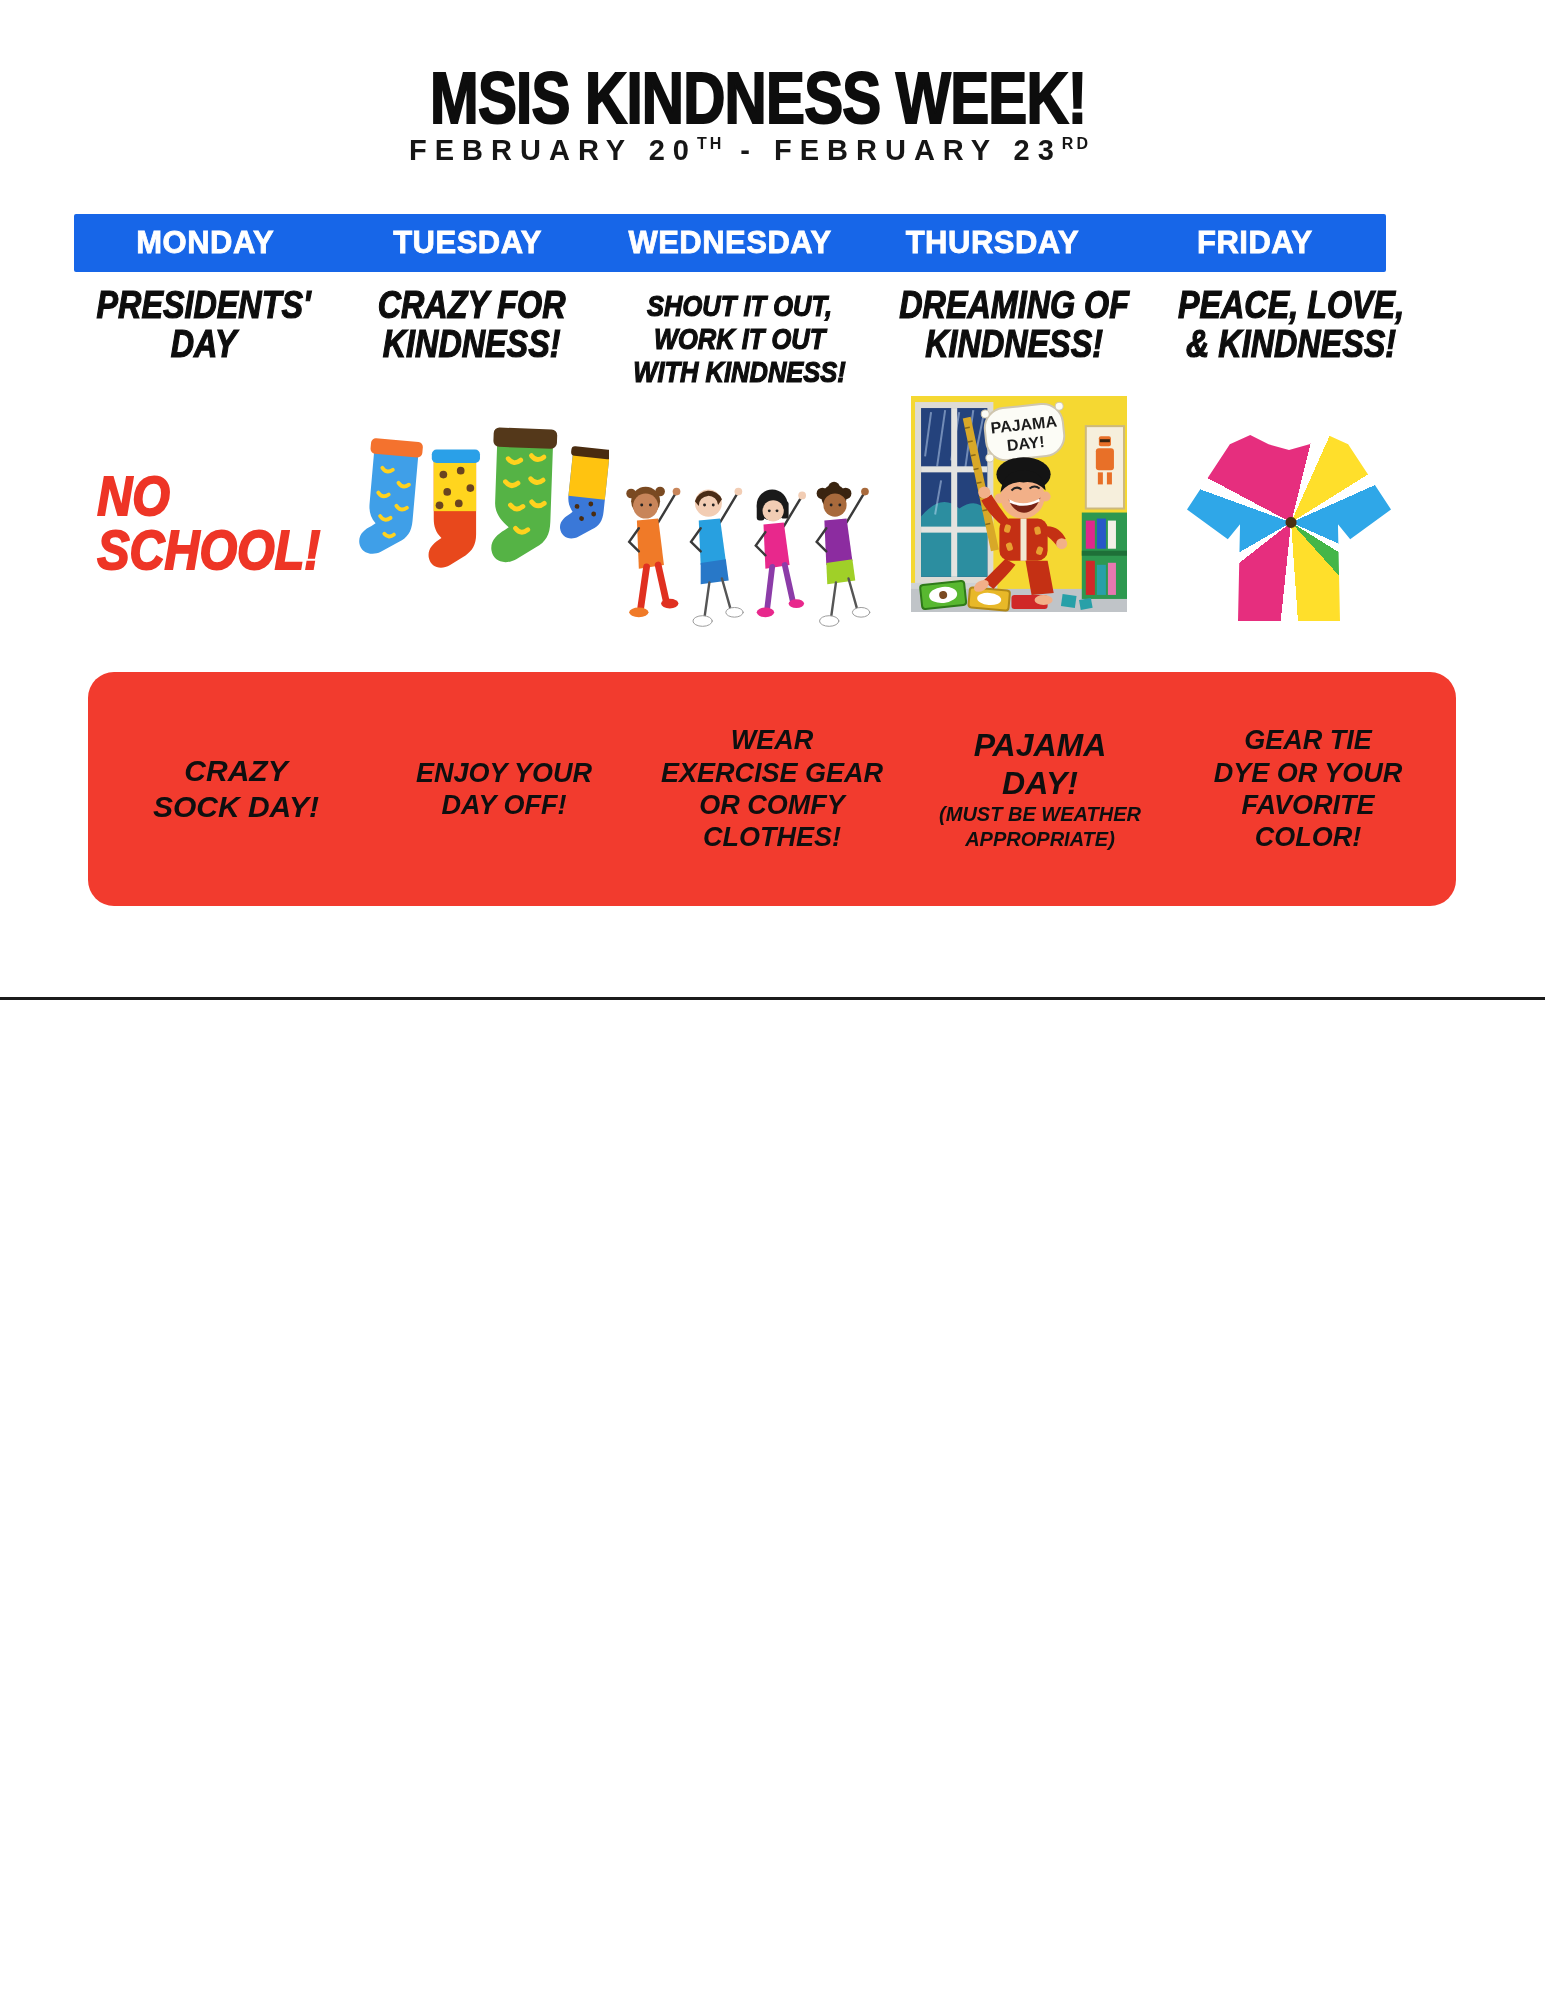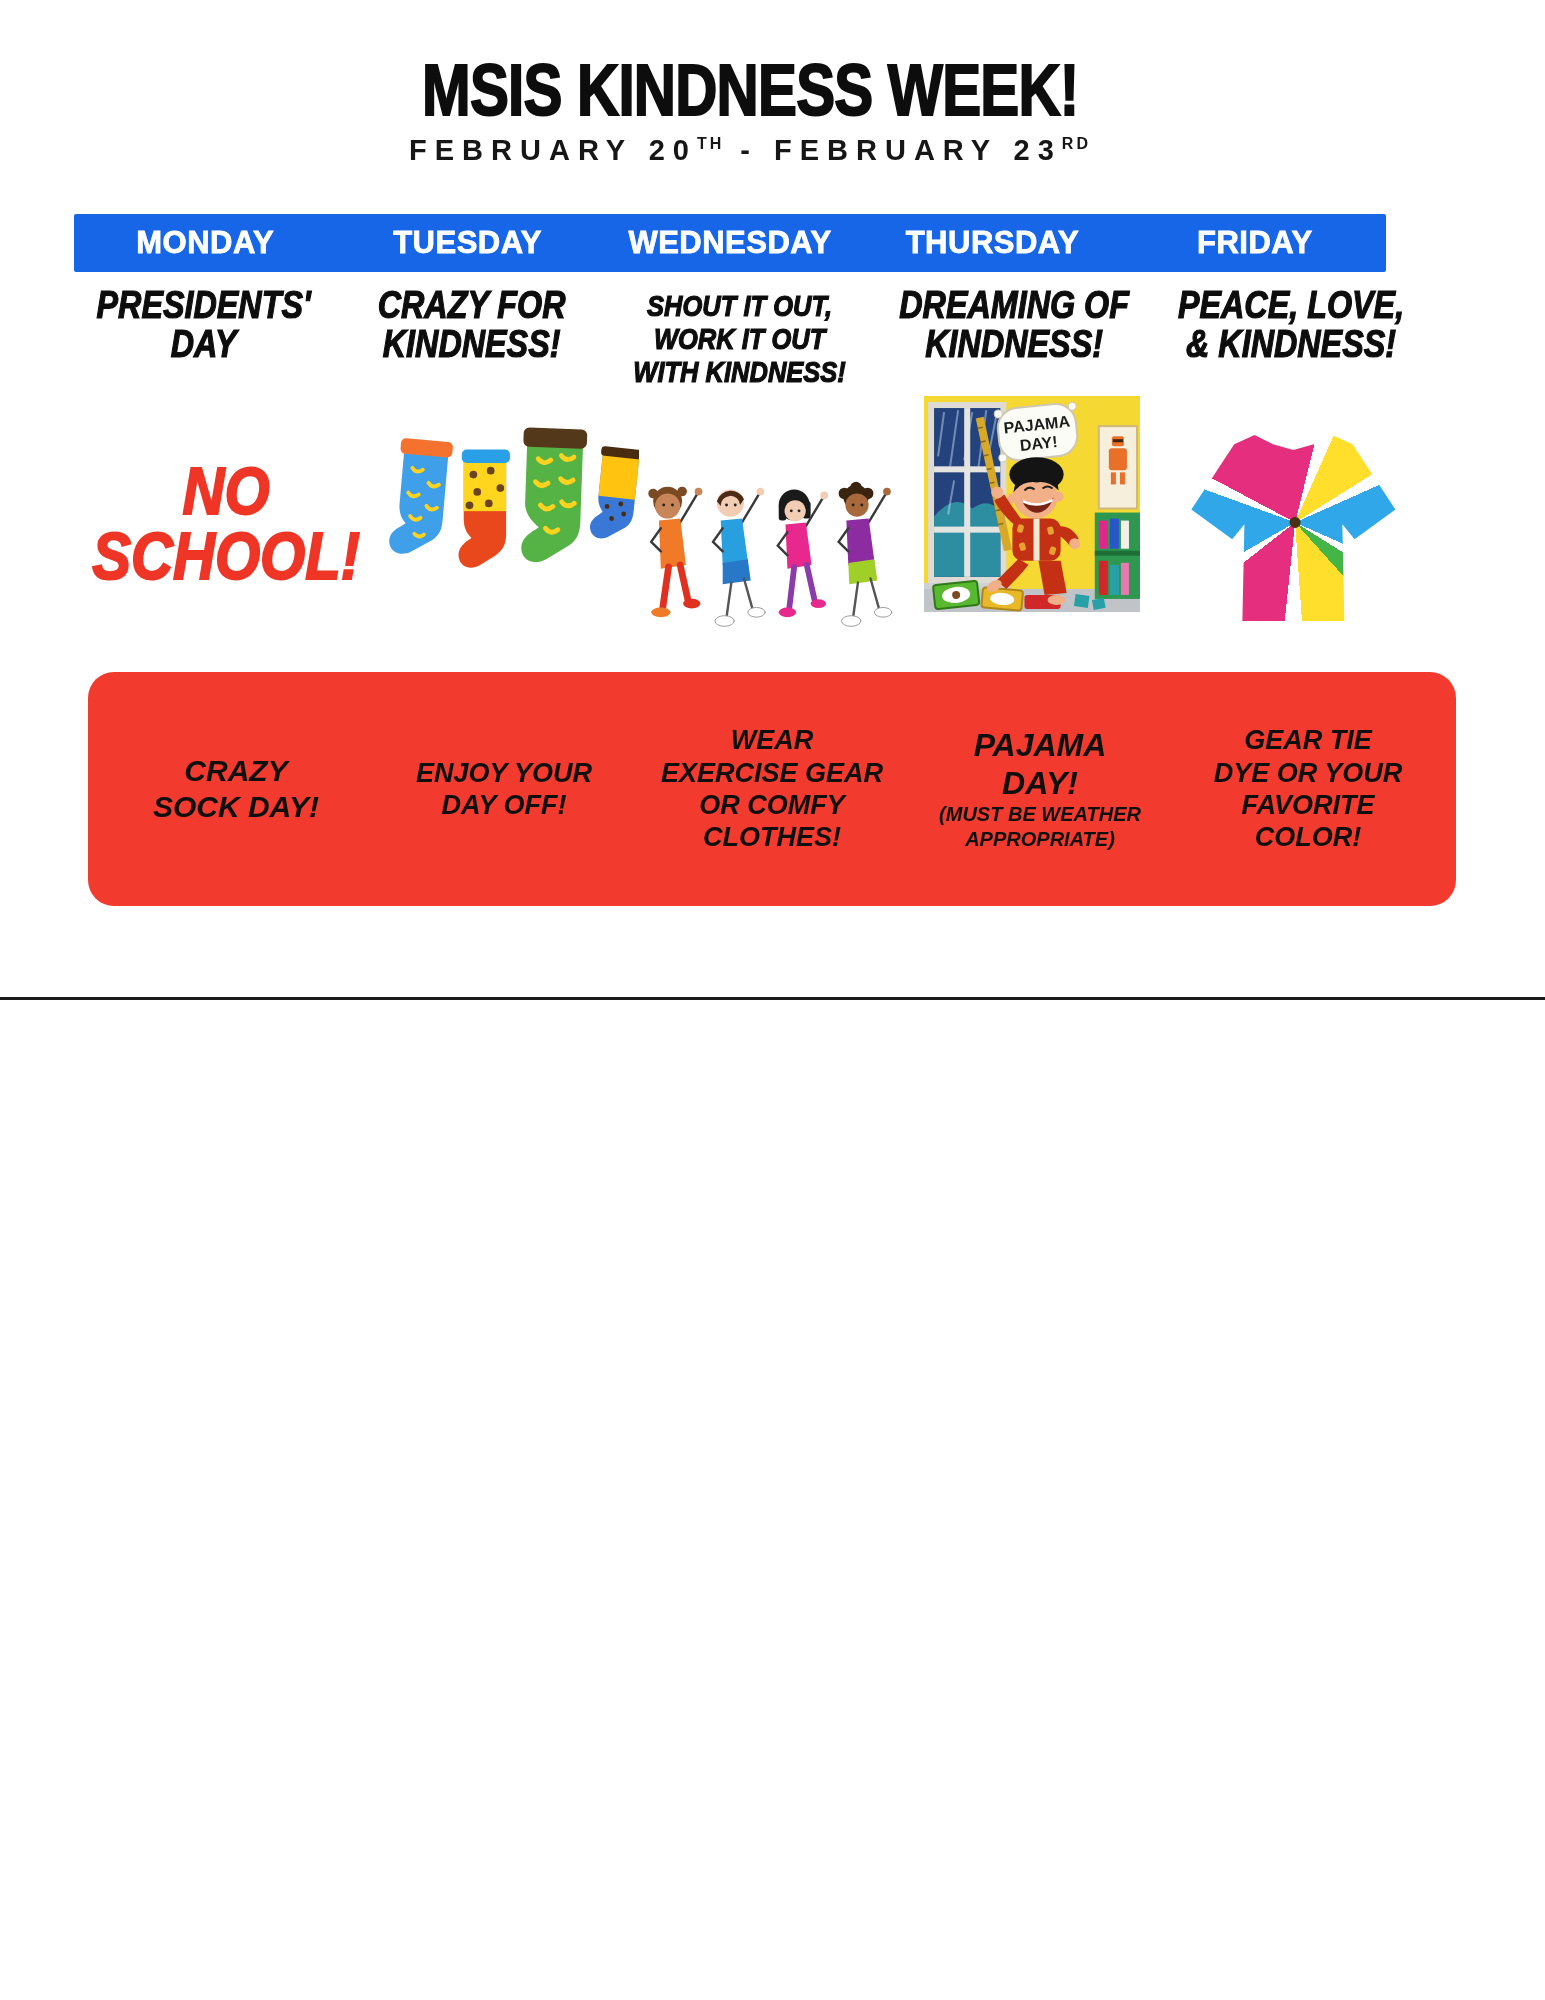--- a/index.html
+++ b/index.html
@@ -2,21 +2,21 @@
 <html style="--banner_blue: #1766e8; --banner_red: #f23b2e; --no_school_red: #ee3526; --text_black: #101010;"><head>
 <meta charset="utf-8">
 <style>
   html,body{margin:0;padding:0;background:#ffffff;}
   .page{
     position:relative;width:1545px;height:2000px;background:#fff;overflow:hidden;
     font-family:"Liberation Sans",sans-serif;color:var(--text_black,#101010);
   }
   
   .title{
-    position:absolute;top:48px;left:0;width:1500px;text-align:center;margin:0;
+    position:absolute;top:48px;left:0;width:1500px;text-align:center;margin:8px;
     font-size:73px;font-weight:800;letter-spacing:-1px;color:#0d0d0d;
   }
   .title .squeeze{display:inline-block;transform:scaleX(.8);white-space:nowrap;-webkit-text-stroke:2px #0d0d0d;}
   .subtitle{
     position:absolute;top:134px;left:0;width:1500px;text-align:center;
     font-size:29px;font-weight:700;letter-spacing:8px;color:#161616;white-space:nowrap;
   }
   .subtitle sup{font-size:16px;letter-spacing:3px;}
   
   .week-banner{
@@ -32,21 +32,21 @@
   }
   .theme{text-align:center;font-style:italic;font-weight:800;font-size:38px;line-height:1.03;color:#0d0d0d;}
   .theme .line{display:block;transform:scaleX(.85);-webkit-text-stroke:1.2px #0d0d0d;white-space:nowrap;}
   .theme.sm{font-size:30px;line-height:1.1;padding-top:3px;}
   
   .media-row{
     position:absolute;left:74px;top:392px;width:1350px;height:272px;
     display:grid;grid-template-columns:repeat(5,1fr);align-items:center;justify-items:center;
   }
   .no-school{
-    margin-top:-8px;text-align:center;font-style:italic;font-weight:800;font-size:66px;line-height:.98;
+    margin-top:-8px;font-style:italic;font-weight:800;font-size:55px;line-height:.98;
     color:var(--no_school_red,#ee3526);
   }
   .no-school .line{display:block;transform:scaleX(.88);-webkit-text-stroke:2px currentColor;white-space:nowrap;}
   .kids{align-self:end;margin-bottom:14px;}
   .book{align-self:start;margin-top:4px;}
   .tiedye{
     width:204px;height:186px;
     clip-path:polygon(31% 0,40% 5%,50% 8%,60% 5%,69% 0,79% 5%,100% 40%,80% 56%,74% 48%,75% 100%,25% 100%,26% 48%,20% 56%,0 40%,21% 5%);
     background:
       radial-gradient(circle at 51% 47%, #4a3014 0 5px, rgba(0,0,0,0) 6px),

